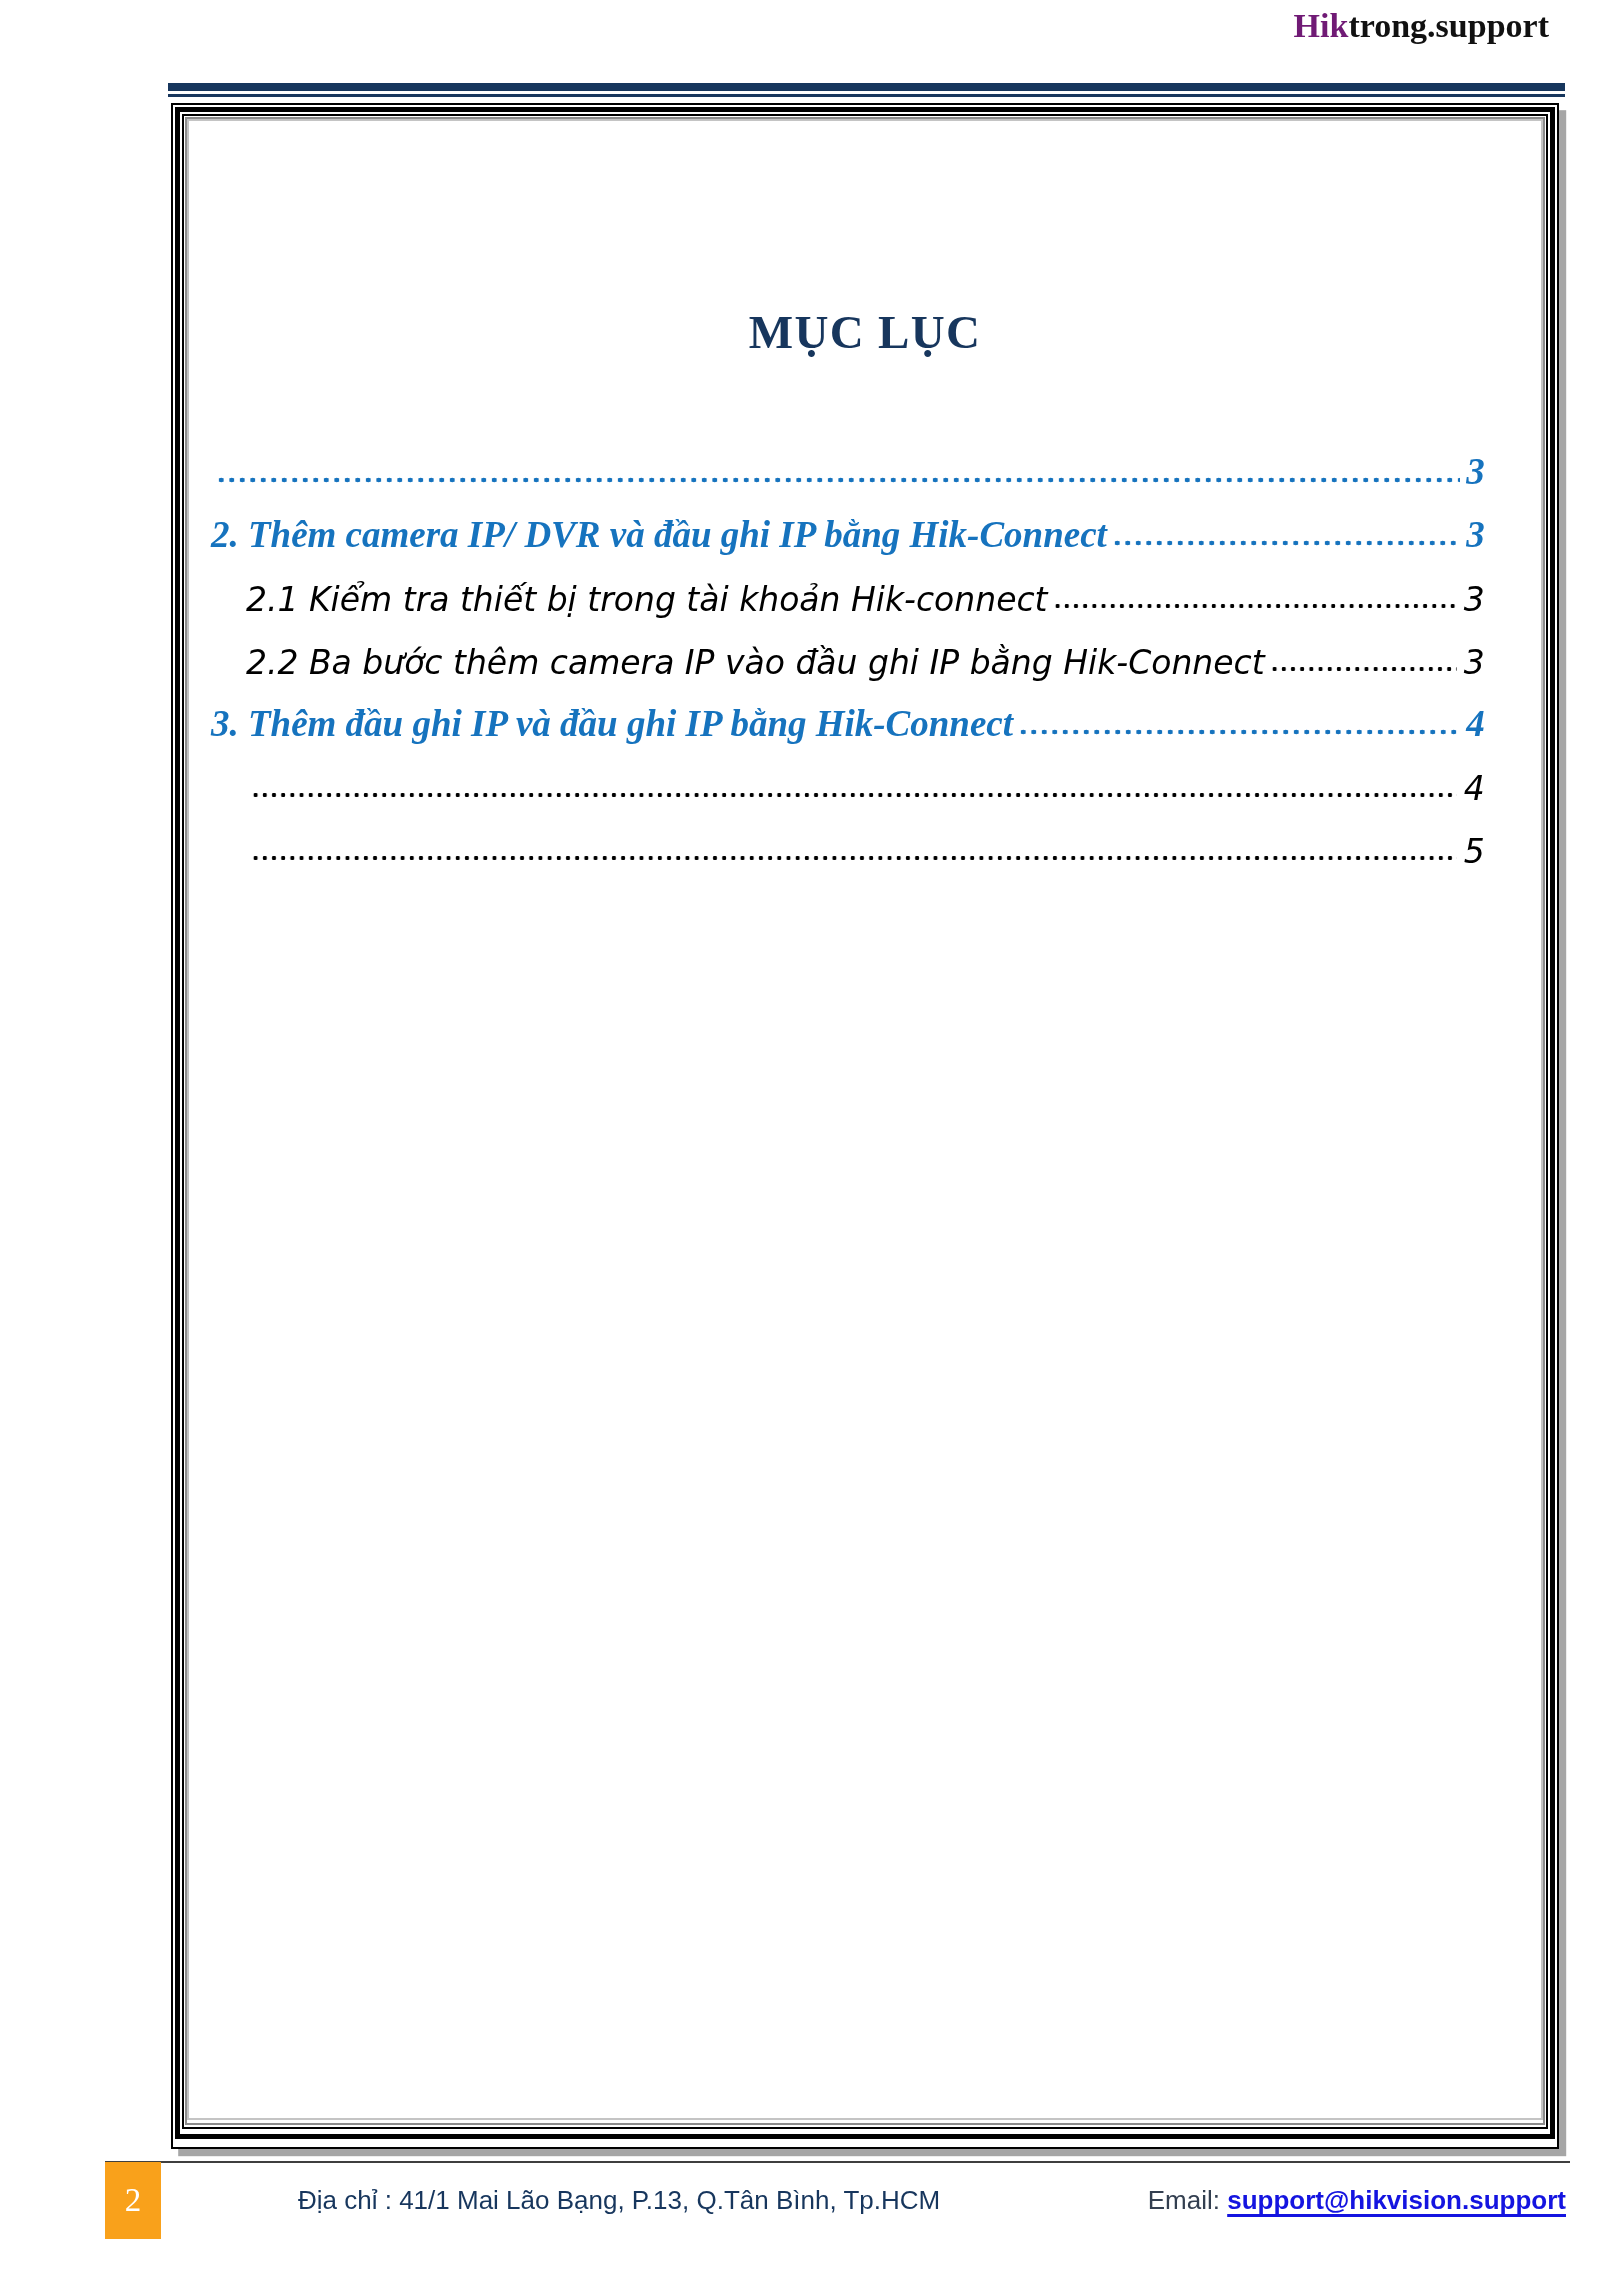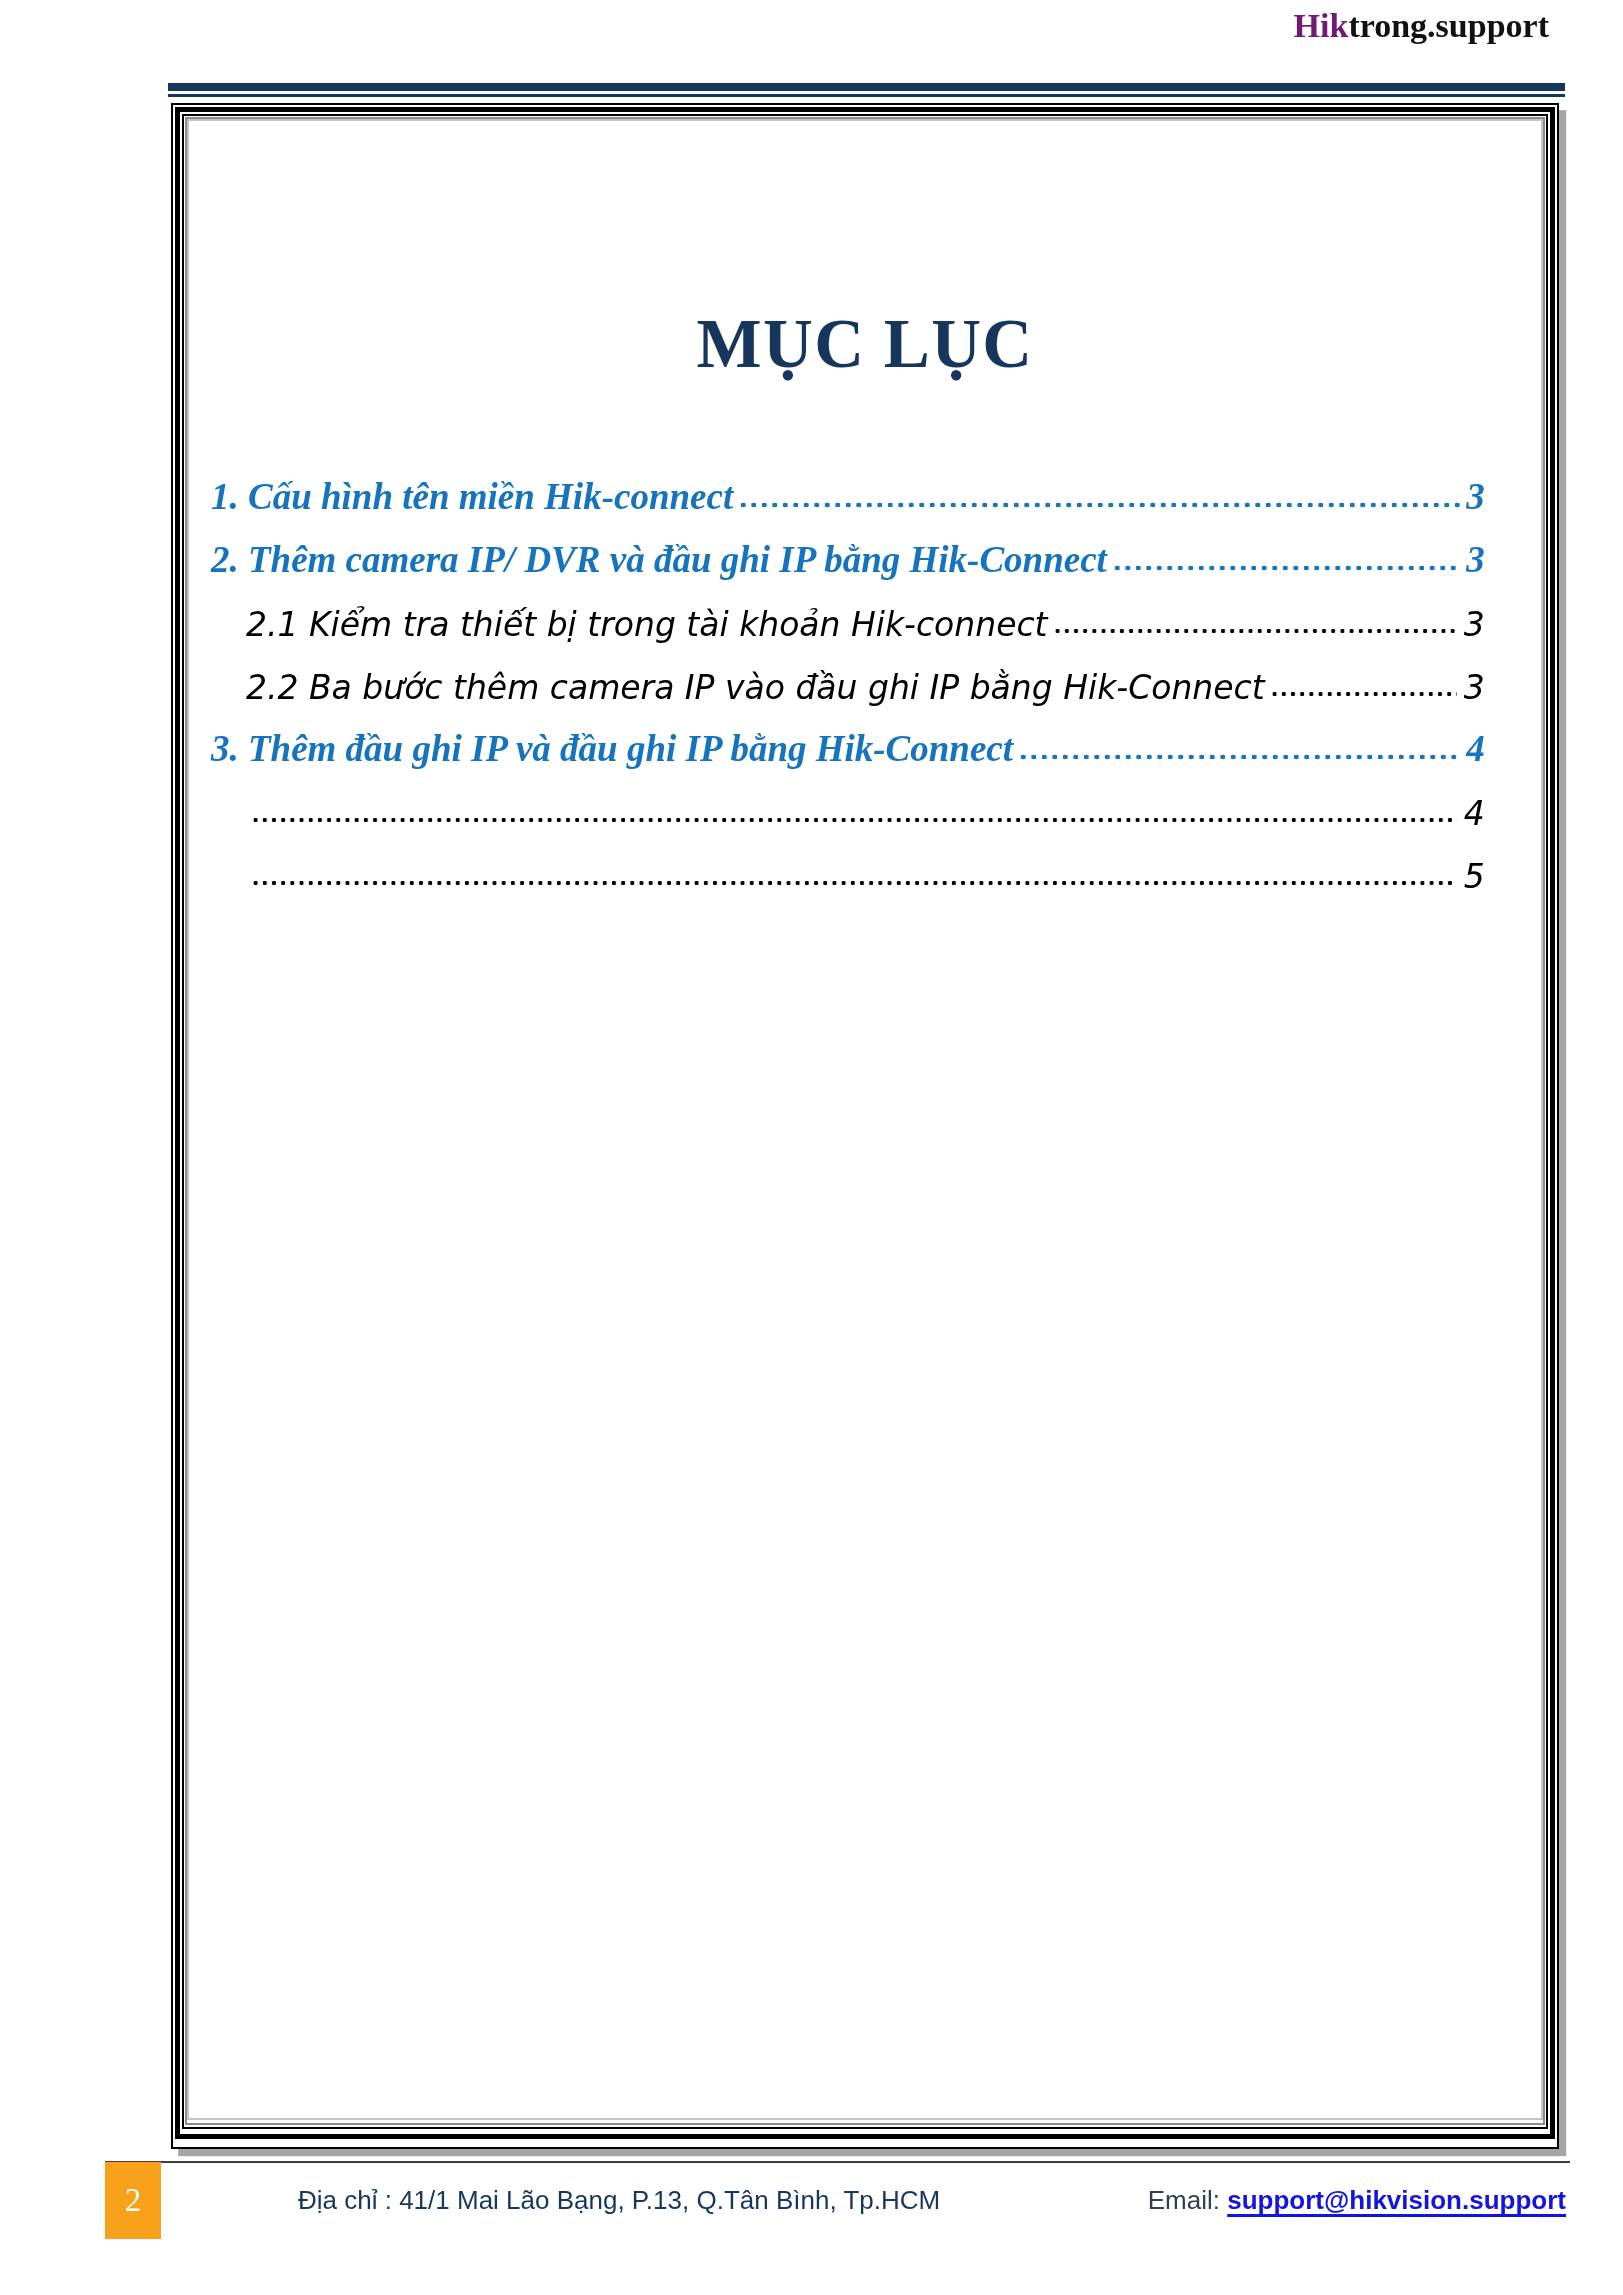--- a/index.html
+++ b/index.html
@@ -36,21 +36,21 @@
   .frame2{border:5.9px solid #000;margin:2px;height:calc(100% - 19.6px);box-sizing:content-box;}
   .frame3{border:2px solid #000;margin:2px;height:calc(100% - 11.8px);}
   .frame4{border:2px solid #8c8c8c;margin:0.7px;height:calc(100% - 6.5px);}
   .frame5{border:2.6px solid #c4c4c4;margin:0.7px;height:calc(100% - 7.9px);}
 
   
   .doc-title{
     margin-top:184px;
     text-align:center;
     font-family:"Liberation Serif", serif;
-    font-weight:bold;font-size:69px;letter-spacing:1.3px;
+    font-weight:bold;font-size:47px;letter-spacing:1.3px;
     color:#17365d;
   }
   .toc{
     margin-top:71px;
     padding:0 56px 0 21.6px;
   }
   .toc-row{
     display:flex;align-items:flex-end;height:63px;
     white-space:nowrap;cursor:pointer;
   }
@@ -112,21 +112,20 @@
  <div class="frame2">
   <div class="frame3">
    <div class="frame4">
     <div class="frame5">
 
       <div class="doc-title">MỤC LỤC</div>
 
       <div class="toc">
 
         <div class="toc-row lvl1">
-          <span>1. Cấu hình tên miền Hik-connect</span>
           <span class="leader"></span>
           <span class="toc-page">3</span>
         </div>
 
         <div class="toc-row lvl1">
           <span>2. Thêm camera IP/ DVR và đầu ghi IP bằng Hik-Connect</span>
           <span class="leader"></span>
           <span class="toc-page">3</span>
         </div>
 

